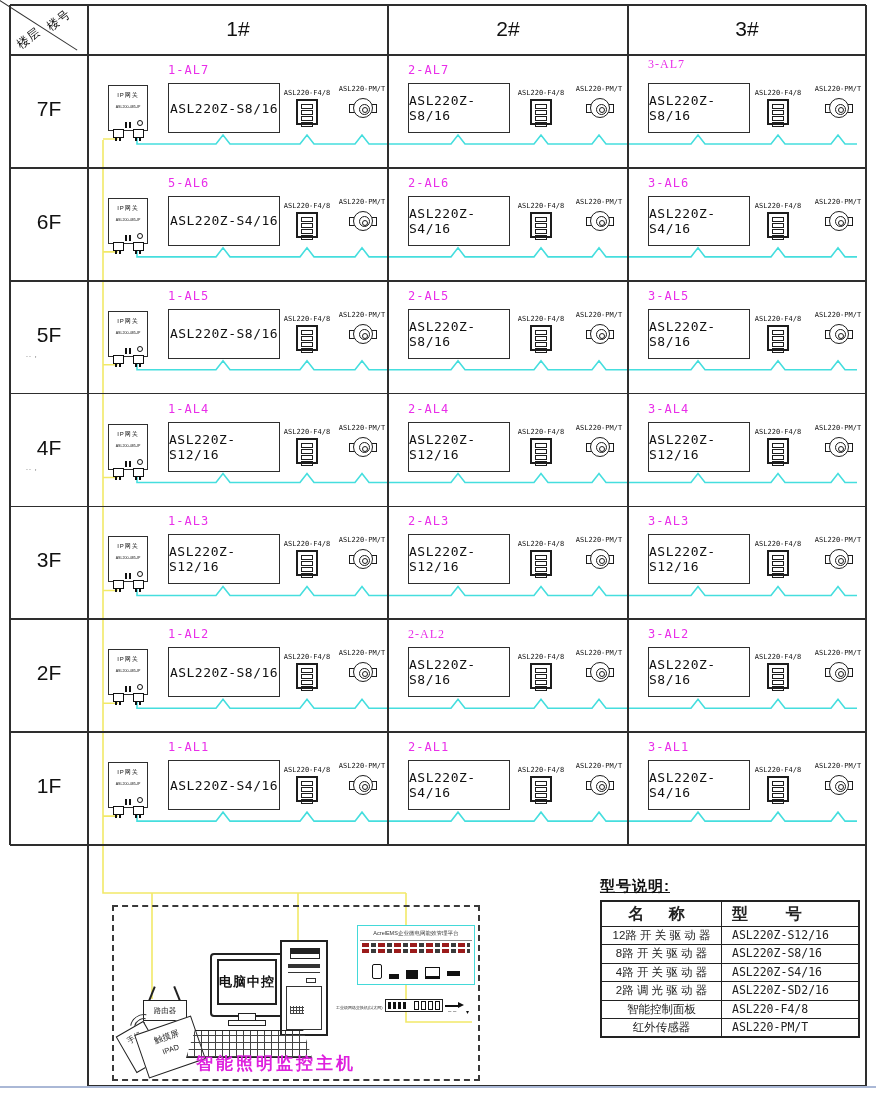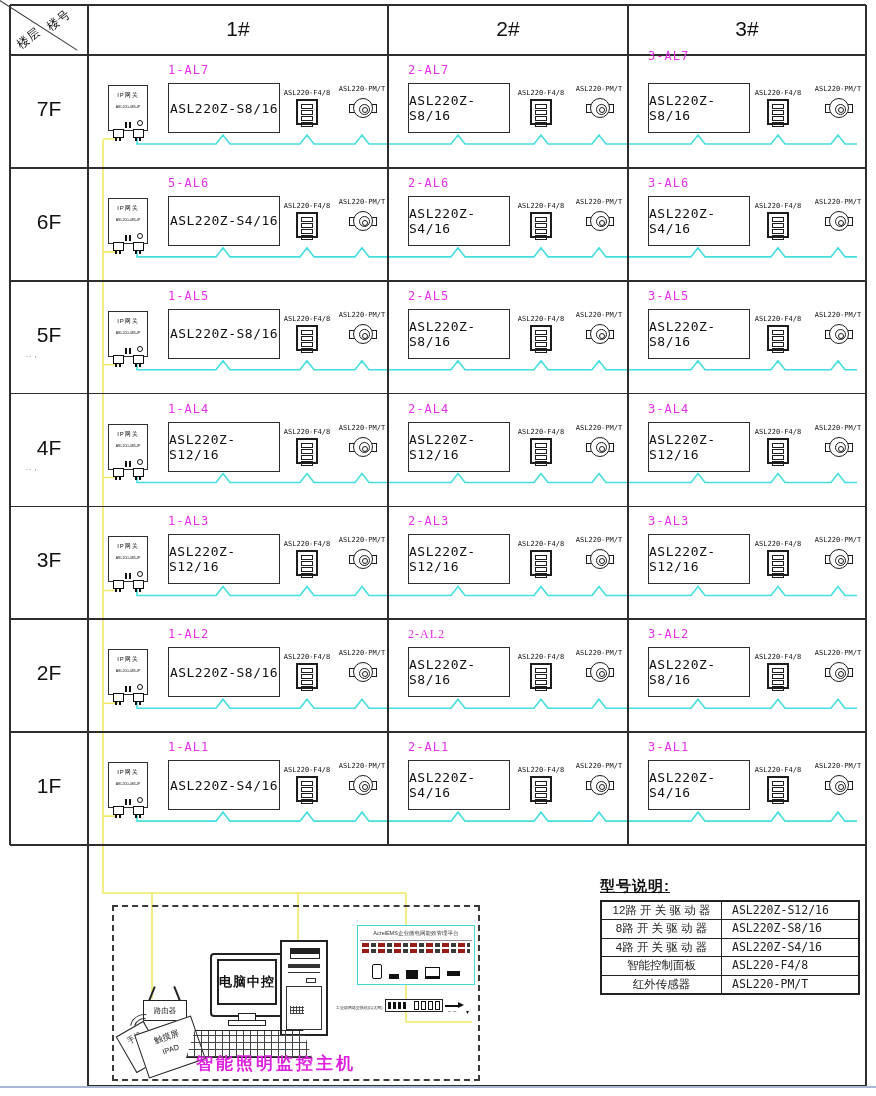--- a/index.html
+++ b/index.html
@@ -145,21 +145,21 @@
         <div class="panel-bar" style=""></div>
       </div>
       <div class="dev-label" style="left: 557px; top: 85px; width: 84px;">ASL220-PM/T</div>
       <div class="sensor-icon" style="left: 586px; top: 97px; width: 26px; height: 22px;">
         <div class="sensor-tab" style="left: 0px;"></div>
         <div class="sensor-tab" style="left: 22px;"></div>
         <div class="sensor-outer" style=""></div>
         <div class="sensor-mid" style=""></div>
         <div class="sensor-dot" style=""></div>
       </div>
-      <div class="circuit-label" style="left: 648px; top: 49px;">3-AL7</div>
+      <div class="circuit-label" style="left: 648px; top: 57px; font-family: Liberation Serif, serif;">3-AL7</div>
       <div class="driver-box" style="left: 648px; top: 83px; width: 100px; height: 48px;">ASL220Z-S8/16</div>
       <div class="dev-label" style="left: 738px; top: 89px; width: 80px;">ASL220-F4/8</div>
       <div class="panel-icon" style="left: 767px; top: 99px; width: 22px; height: 26px;">
         <div class="panel-bar" style=""></div>
         <div class="panel-bar" style=""></div>
         <div class="panel-bar" style=""></div>
         <div class="panel-bar" style=""></div>
       </div>
       <div class="dev-label" style="left: 796px; top: 85px; width: 84px;">ASL220-PM/T</div>
       <div class="sensor-icon" style="left: 825px; top: 97px; width: 26px; height: 22px;">
@@ -644,32 +644,40 @@
     <div class="port o"></div>
   </div>
   <div class="arrow-line" style="left:445px;top:1005px;width:14px;"></div>
   <div class="arrow-head" style="left:458px;top:1002px;"></div>
   <div class="tiny-mark" style="left:448px;top:1008px;">– –</div>
   <div class="tiny-mark" style="left:466px;top:1008px;font-weight:bold;">▾</div>
 
   <div class="legend-title" style="left:600px;top:877px;">型号说明:</div>
   <div class="legend-table" style="left:600px;top:900px;width:256px;">
       <div class="lg-row">
+        <div class="lg-name lg-head">名  称</div>
+                  <div class="lg-model lg-head" style="letter-spacing:14px;">型  号</div>
+      </div>
+      <div class="lg-row">
         <div class="lg-name lg-cell">12路 开 关 驱 动 器</div>
         <div class="lg-model lg-cell">ASL220Z-S12/16</div>
       </div>
       <div class="lg-row">
         <div class="lg-name lg-cell">8路 开 关 驱 动 器</div>
         <div class="lg-model lg-cell">ASL220Z-S8/16</div>
       </div>
       <div class="lg-row">
         <div class="lg-name lg-cell">4路 开 关 驱 动 器</div>
         <div class="lg-model lg-cell">ASL220Z-S4/16</div>
       </div>
       <div class="lg-row">
+        <div class="lg-name lg-cell">2路 调 光 驱 动 器</div>
+        <div class="lg-model lg-cell">ASL220Z-SD2/16</div>
+      </div>
+      <div class="lg-row">
         <div class="lg-name lg-cell">智能控制面板</div>
         <div class="lg-model lg-cell">ASL220-F4/8</div>
       </div>
       <div class="lg-row">
         <div class="lg-name lg-cell">红外传感器</div>
         <div class="lg-model lg-cell">ASL220-PM/T</div>
       </div>
     </div>
 
   <div class="bottom-blue" style="top:1086px;"></div>

